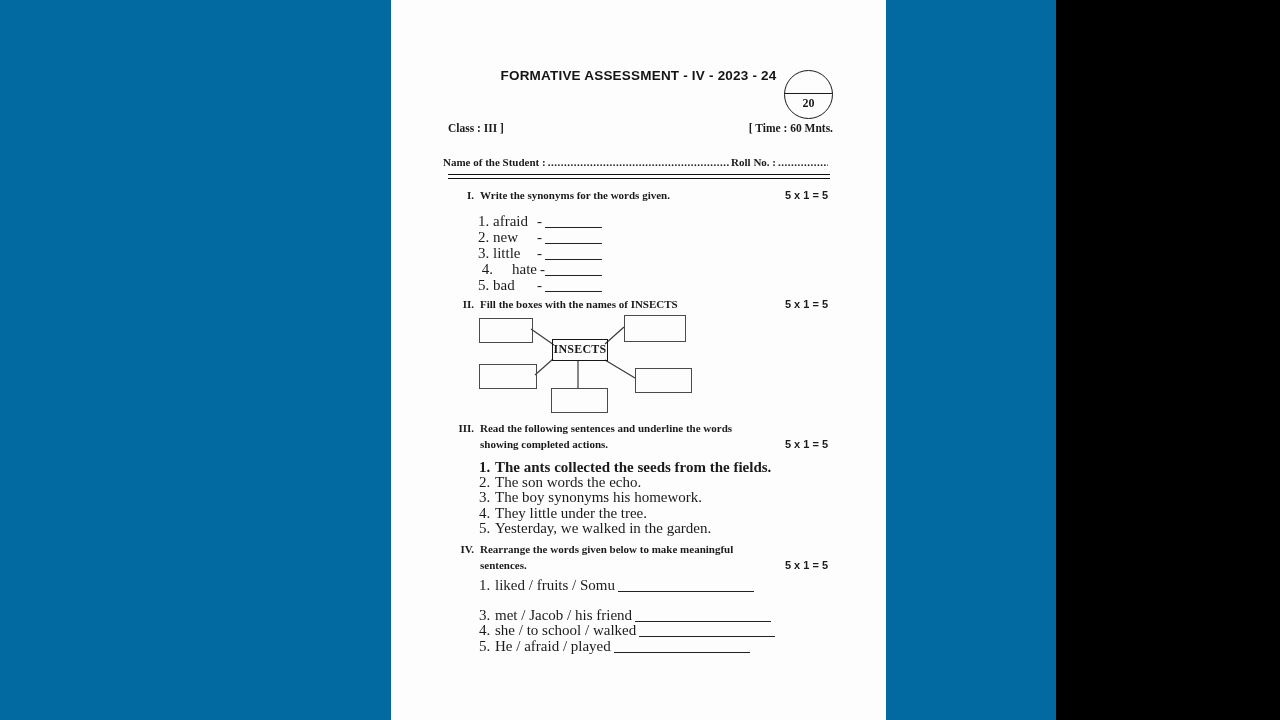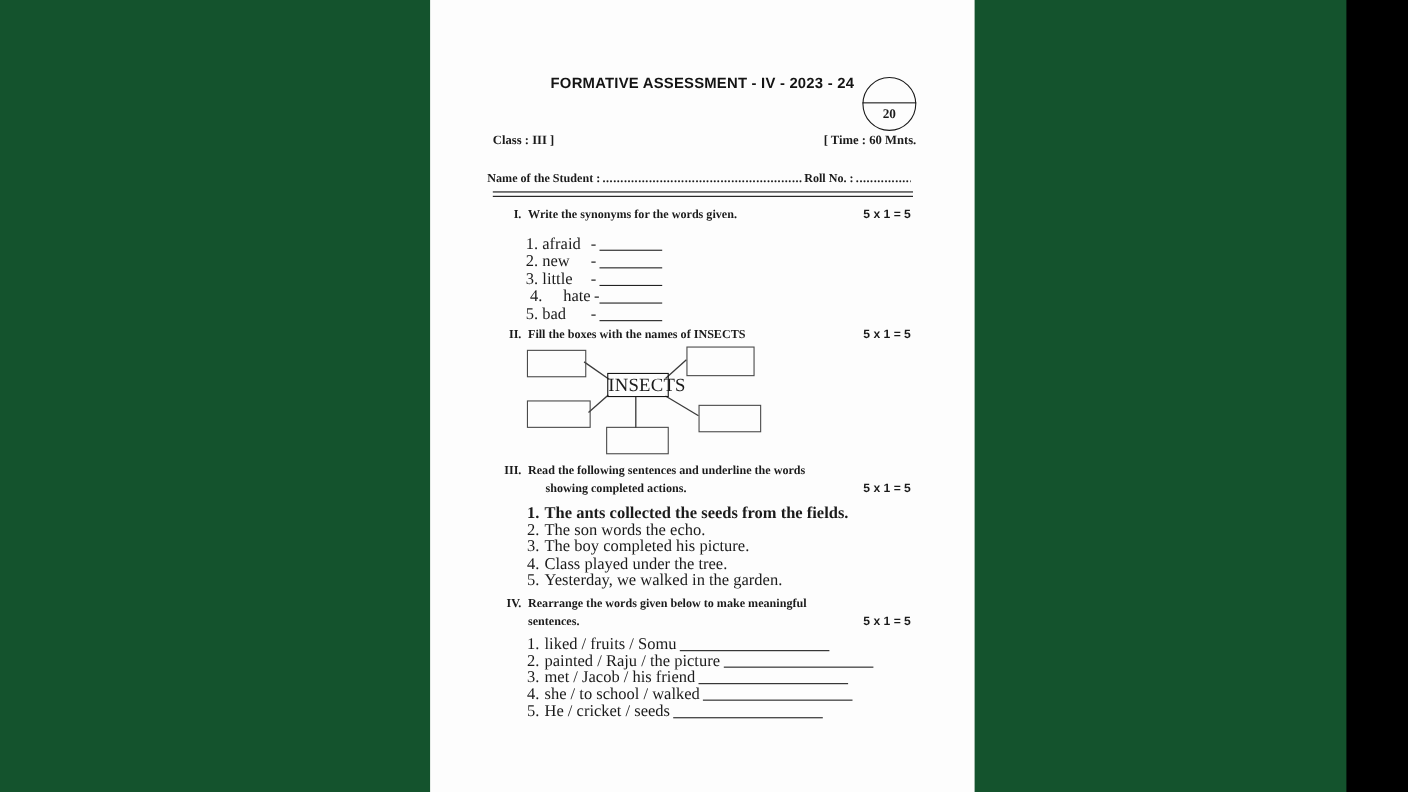--- a/index.html
+++ b/index.html
@@ -1,17 +1,17 @@
 <!DOCTYPE html>
 <html><head>
 <meta charset="utf-8">
 <style>
   html, body { margin:0; padding:0; background:#000; }
   .stage {
-    position:relative; width:1224px; height:720px; background:#14532d;
+    position:relative; width:1056px; height:720px; background:#0369a1;
     overflow:hidden; font-family:"Liberation Serif", serif;
   }
   .page {
     position:absolute; left:391px; top:0; width:495px; height:720px;
     background:#fdfdfd; color:#1b1b1b;
   }
   .abs { position:absolute; }
 
   
   .title {
@@ -67,21 +67,21 @@
     position:relative; top:2px;
   }
   .blank-syn { width:57px; }
   .blank-long { width:136px; margin-left:3px; }
   .s34-row { left:88px; }
   .s34-row .n { display:inline-block; width:16px; }
 
   
   .ibox { position:absolute; border:1.3px solid #4a4a4a; }
   .ibox-center {
-    border:1.6px solid #161616; font-weight:normal; font-size:17px;
+    border:1.6px solid #161616; font-weight:bold; font-size:12px;
     text-align:center; line-height:19px; letter-spacing:0.2px;
   }
   .connectors { position:absolute; left:0; top:310px; width:495px; height:110px; }
 </style>
 </head>
 <body>
 
 <div class="stage">
   <div class="page">
 
@@ -137,54 +137,51 @@
 
     <div class="ibox" style="left:88px; top:318px; width:52px; height:23px;"></div>
     <div class="ibox" style="left:233px; top:315px; width:60px; height:25px;"></div>
     <div class="ibox ibox-center" style="left:161px; top:339px; width:54px; height:20px;">INSECTS</div>
     <div class="ibox" style="left:88px; top:364px; width:56px; height:23px;"></div>
     <div class="ibox" style="left:244px; top:368px; width:55px; height:23px;"></div>
     <div class="ibox" style="left:160px; top:388px; width:55px; height:23px;"></div>
 
     <div class="abs sec-numeral" style="top:422px;">III.</div>
     <div class="abs sec-heading" style="top:422px;">Read the following sentences and underline the words</div>
-    <div class="abs sec-heading" style="top:438px;margin-left:16px;">showing completed actions.</div>
+    <div class="abs sec-heading" style="top:438px;">showing completed actions.</div>
     <div class="abs sec-marks" style="top:438px;">5 x 1 = 5</div>
 
     <div class="abs item-row s34-row" style="top:461px;font-weight:bold;">
       <span class="n">1.</span><span>The ants collected the seeds from the fields.</span>
     </div>
     <div class="abs item-row s34-row" style="top:476px;">
       <span class="n">2.</span><span>The son words the echo.</span>
     </div>
     <div class="abs item-row s34-row" style="top:491px;">
-      <span class="n">3.</span><span>The boy completed his picture.</span>
+      <span class="n">3.</span><span>The boy synonyms his homework.</span>
     </div>
     <div class="abs item-row s34-row" style="top:507px;">
-      <span class="n">4.</span><span>Class played under the tree.</span>
+      <span class="n">4.</span><span>They little under the tree.</span>
     </div>
     <div class="abs item-row s34-row" style="top:522px;">
       <span class="n">5.</span><span>Yesterday, we walked in the garden.</span>
     </div>
 
     <div class="abs sec-numeral" style="top:543px;">IV.</div>
     <div class="abs sec-heading" style="top:543px;">Rearrange the words given below to make meaningful</div>
     <div class="abs sec-heading" style="top:559px;">sentences.</div>
     <div class="abs sec-marks" style="top:559px;">5 x 1 = 5</div>
 
     <div class="abs item-row s34-row" style="top:579px;">
       <span class="n">1.</span><span>liked / fruits / Somu</span><span class="blank blank-long"></span>
     </div>
-    <div class="abs item-row s34-row" style="top:594px;">
-      <span class="n">2.</span><span>painted / Raju / the picture</span><span class="blank blank-long"></span>
-    </div>
     <div class="abs item-row s34-row" style="top:609px;">
       <span class="n">3.</span><span>met / Jacob / his friend</span><span class="blank blank-long"></span>
     </div>
     <div class="abs item-row s34-row" style="top:624px;">
       <span class="n">4.</span><span>she / to school / walked</span><span class="blank blank-long"></span>
     </div>
     <div class="abs item-row s34-row" style="top:640px;">
-      <span class="n">5.</span><span>He / cricket / seeds</span><span class="blank blank-long"></span>
+      <span class="n">5.</span><span>He / afraid / played</span><span class="blank blank-long"></span>
     </div>
 
   </div>
 </div>
 
 </body></html>

